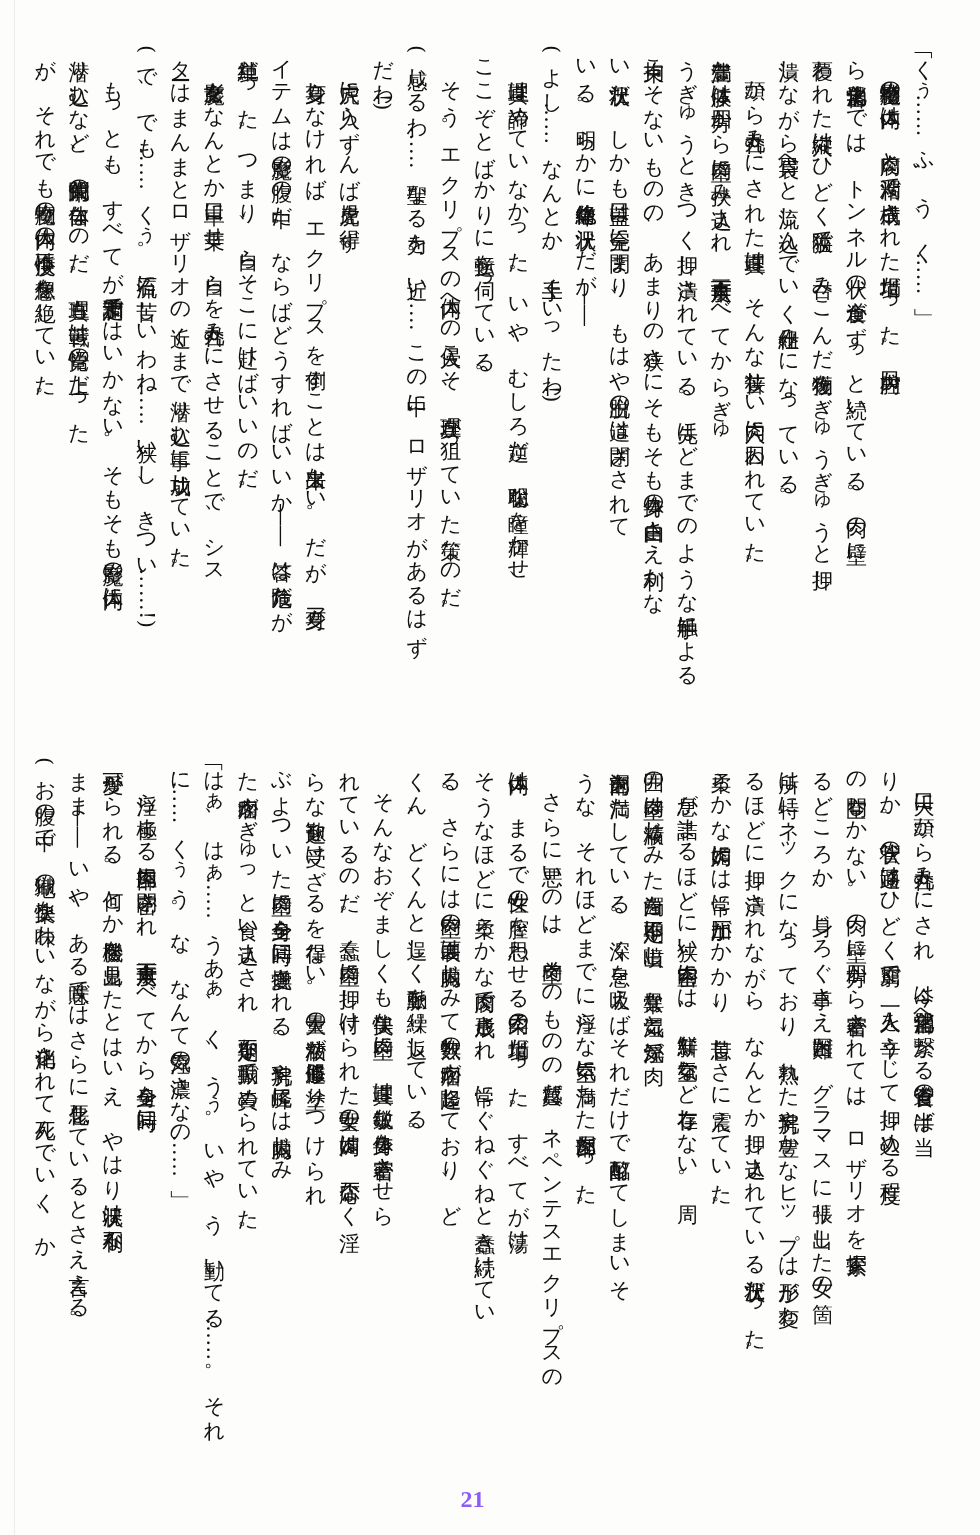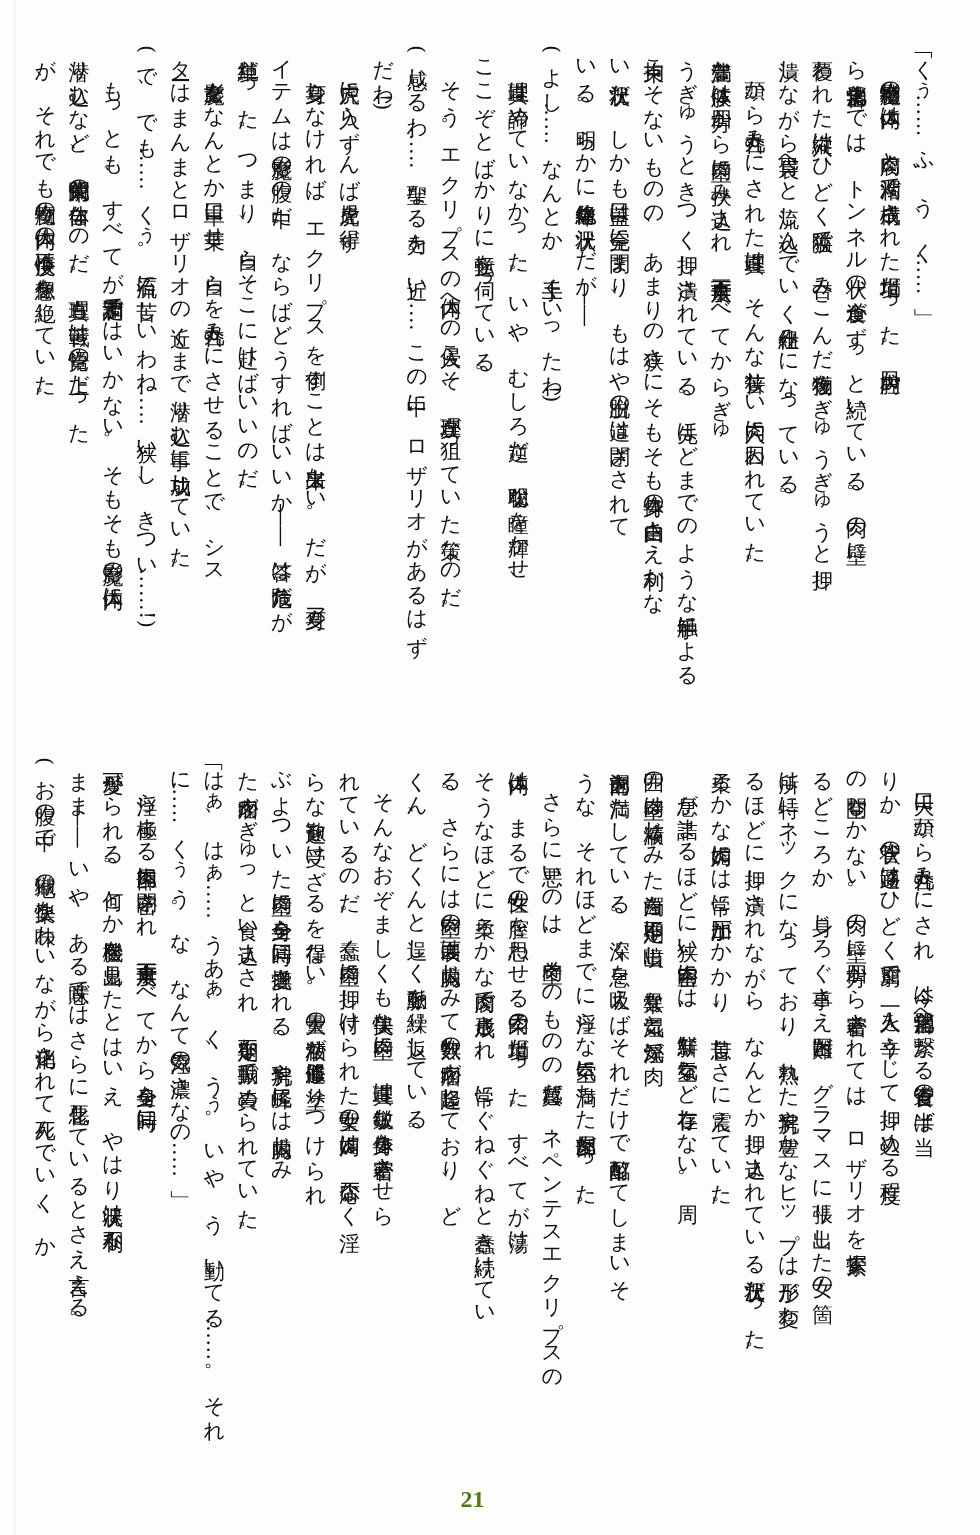--- a/index.html
+++ b/index.html
@@ -38,21 +38,21 @@
     }
     .page-number {
       position: absolute;
       top: 1486px;
       left: 0;
       width: 945px;
       text-align: center;
       font-family: "Liberation Serif", "DejaVu Serif", serif;
       font-weight: bold;
       font-size: 24px;
-      color: #4d7c0f;
+      color: #8b5cf6;
     }
     .scan-edge {
       position: absolute;
       left: 14px;
       top: 0;
       width: 1px;
       height: 1535px;
       background: #ececec;
     }
   </style>

